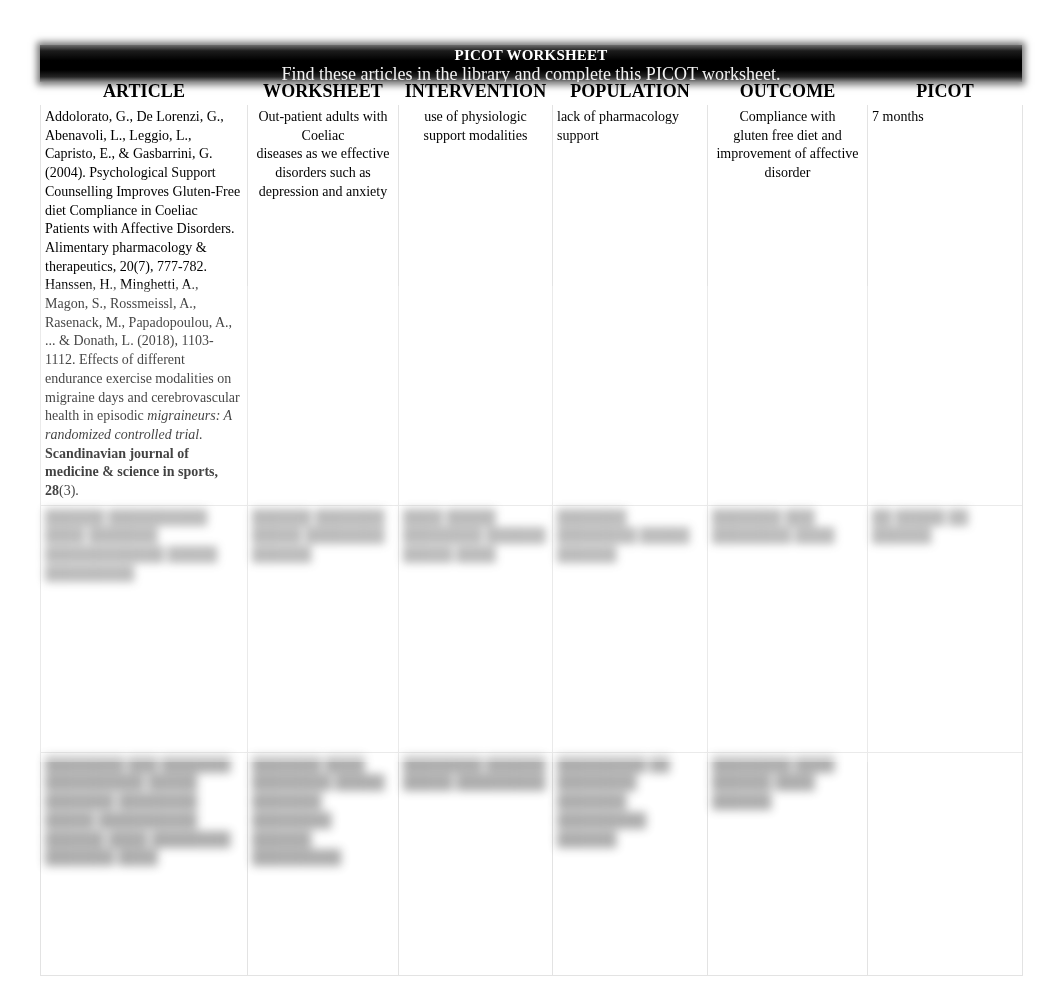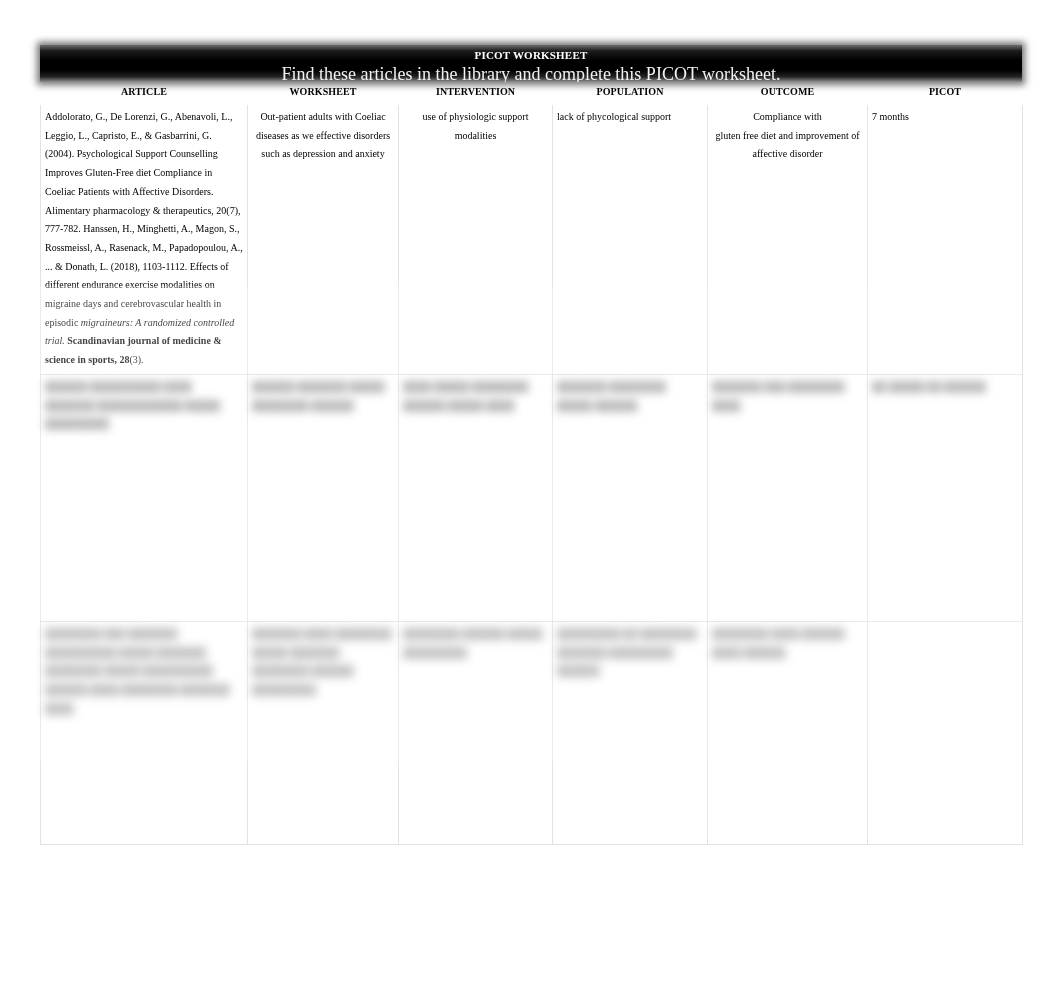--- a/index.html
+++ b/index.html
@@ -37,21 +37,21 @@
                 #000000 42%,
                 #000000 68%,
                 #242424 86%,
                 #8e8e8e 100%);
     box-shadow: 0 0 7px 3px rgba(0,0,0,0.55);
     overflow: hidden;
   }
   .title-main {
     color: #ffffff;
     font-weight: bold;
-    font-size: 11px;
+    font-size: 15px;
     line-height: 19px;
     text-align: center;
     letter-spacing: 0.2px;
     padding-top: 1px;
   }
   .title-sub {
     color: #f2f2f2;
     font-weight: normal;
     font-size: 18px;
     line-height: 18px;
@@ -80,32 +80,32 @@
     border-top: none;
     vertical-align: top;
     padding: 0;
     background: #ffffff;
   }
 
   
   .sheet thead th {
     border: none;
     background: transparent;
-    font-size: 10px;
+    font-size: 18px;
     font-weight: bold;
     line-height: 17px;
     text-align: center;
     height: 22px;
     padding-top: 1px;
     letter-spacing: 0.1px;
   }
 
   .cell {
     padding: 3px 4px 4px 4px;
-    font-size: 10px;
+    font-size: 14px;
     line-height: 18.7px;
   }
   .cell .lead {
     text-align: center;
   }
   .cell .body {
     text-align: center;
   }
   .cell .plain {
     text-align: left;
@@ -186,21 +186,21 @@
             <div class="body">diseases as we effective disorders such as depression and anxiety</div>
           </div>
         </td>
         <td>
           <div class="cell">
             <div class="lead">use of physiologic support modalities</div>
           </div>
         </td>
         <td>
           <div class="cell">
-            <div class="plain">lack of phycological support</div>
+            <div class="plain">lack of pharmacology support</div>
           </div>
         </td>
         <td>
           <div class="cell">
             <div class="lead"> Compliance with</div>
             <div class="body">gluten free diet and improvement of affective disorder</div>
           </div>
         </td>
         <td>
           <div class="cell">

